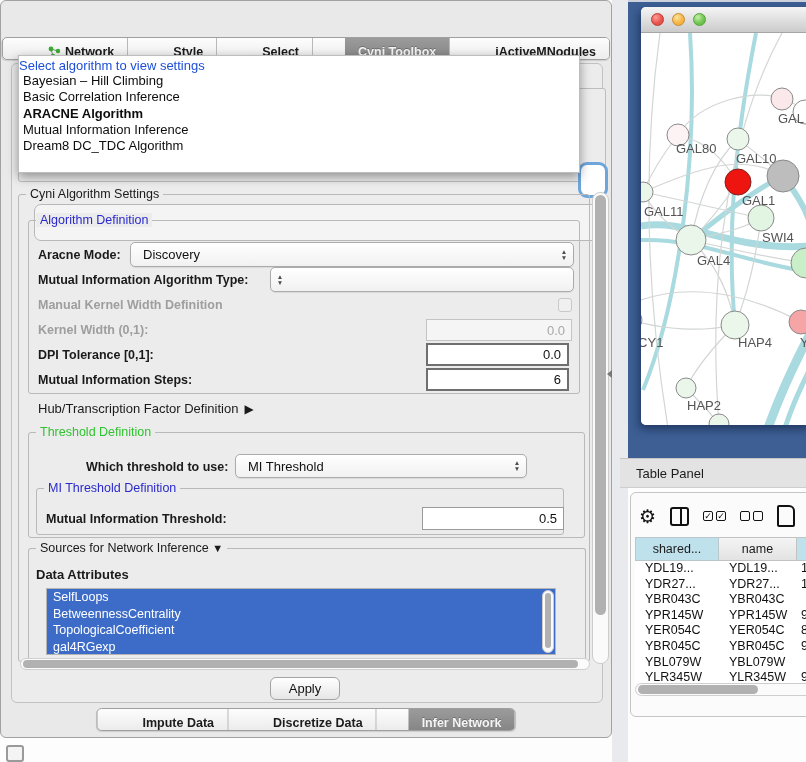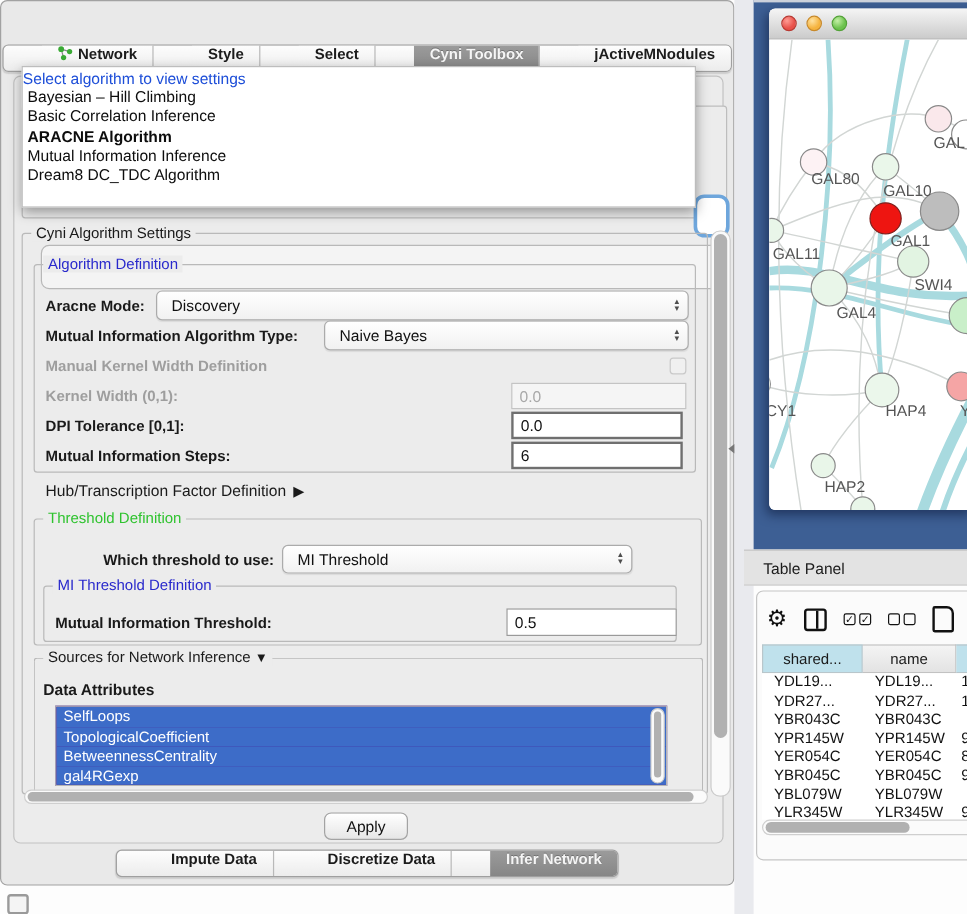--- a/index.html
+++ b/index.html
@@ -14,21 +14,21 @@
   #cp-titlebar { left:0; top:0; width:100%; height:26px;
     background:linear-gradient(#f2f2f2,#d5d5d5); border-bottom:1px solid #b3b3b3;
     border-radius:5px 5px 0 0; display:flex; align-items:center; padding:0 8px;
     font-size:13px; color:#1d1d1d; }
   #cp-titlebar .spacer { flex:1; }
   .win-ctl { font-size:12px; color:#111; margin-left:9px; font-weight:bold; cursor:default; }
 
   
   .tabstrip { display:flex; height:23px; border:1px solid #9f9f9f; border-radius:5px;
     overflow:hidden; background:linear-gradient(#fdfdfd,#ececec); box-shadow:0 1px 1px rgba(0,0,0,.12); }
-  .tabstrip .tab { display:flex; align-items:flex-start; gap:4px; padding:0 13px;
+  .tabstrip .tab { display:flex; align-items:flex-end; gap:4px; padding:0 13px;
     font-size:12.5px; font-weight:bold; color:#1c1c1c; border-right:1px solid #b9b9b9;
     background:linear-gradient(#fdfdfd,#ececec); white-space:nowrap;margin-left:32px; }
   .tabstrip .tab:last-child { border-right:none; }
   .tabstrip .tab.selected { background:linear-gradient(#9b9b9b,#868686); color:#f5f5f5;
     text-shadow:0 -1px 0 rgba(0,0,0,.25); }
   #top-tabs { top:36px; left:50%; transform:translateX(-50%); position:absolute; }
   #bottom-tabs { top:707px; left:50%; transform:translateX(-50%); position:absolute; }
   .net-icon svg { display:block; }
 
   
@@ -65,21 +65,21 @@
   .combo { position:absolute; background:linear-gradient(#ffffff,#f1f1f1);
     border:1px solid #ababab; border-radius:5px; display:flex; align-items:center;
     font-size:13px; color:#111; box-shadow:0 1px 1px rgba(0,0,0,.08); }
   .combo .cval { padding-left:12px; flex:1; white-space:nowrap; overflow:hidden; }
   .combo .spin { width:18px; display:flex; flex-direction:column; align-items:center;
     justify-content:center; color:#4d4d4d; font-size:6.5px; line-height:6px; }
 
   
   .tfield { position:absolute; background:#fff; border:2px solid #6f6f6f;
     font-size:13px; color:#111; text-align:right; padding:0 6px; display:flex;
-    align-items:center; }
+    align-items:center; justify-content:flex-end; }
   .tfield.disabled { background:#f5f5f5; border:1px solid #c4c4c4; color:#a8a8a8; }
 
   .checkbox { position:absolute; width:14px; height:14px; background:#f0f0f0;
     border:1px solid #c9c9c9; border-radius:3px; }
 
   
   .vscroll { position:absolute; background:#fafafa; border:1px solid #ccc; border-radius:8px; }
   .vscroll .thumb { position:absolute; left:2px; top:2px; right:2px; background:#b1b1b1; border-radius:6px; }
   .hscroll { position:absolute; background:#fbfbfb; border:1px solid #cfcfcf; border-radius:7px; }
   .hscroll .thumb { position:absolute; top:1px; bottom:1px; background:#b1b1b1; border-radius:6px; }
@@ -201,21 +201,20 @@
       <span class="flabel" style="left:26px;top:184px;">Aracne Mode:</span>
       <div class="combo" style="left:118px;top:178px;width:444px;height:25px;">
         <span class="cval">Discovery</span>
         <span class="spin">
             <span>▲</span>
             <span>▼</span>
           </span>
       </div>
       <span class="flabel" style="left:26px;top:209px;">Mutual Information Algorithm Type:</span>
       <div class="combo" style="left:258px;top:203px;width:304px;height:25px;">
-        <span class="cval">Naive Bayes</span>
         <span class="spin">
             <span>▲</span>
             <span>▼</span>
           </span>
       </div>
       <span class="flabel disabled" style="left:26px;top:234px;">Manual Kernel Width Definition</span>
       <div class="checkbox" style="left:546px;top:234px;"></div>
       <span class="flabel disabled" style="left:26px;top:259px;">Kernel Width (0,1):</span>
       <div class="tfield disabled" style="left:414px;top:255px;width:146px;height:22px;">
         <span>0.0</span>
@@ -251,22 +250,22 @@
       <div class="tfield" style="left:410px;top:443px;width:142px;height:23px;border-width:1px;border-color:#9a9a9a;">
         <span>0.5</span>
       </div>
 
       <div class="group" style="left:16px;top:484px;width:558px;height:114px;border-bottom:none;">
         <span class="gtitle"><span>Sources for Network Inference</span> <span style="font-size:11px;">▼</span></span>
       </div>
       <span class="flabel" style="left:24px;top:503px;font-size:13px;">Data Attributes</span>
       <div id="attr-list" class="abs" style="left:34px;top:524px;">
           <div class="litem">SelfLoops</div>
+          <div class="litem">BetweennessCentrality</div>
           <div class="litem">TopologicalCoefficient</div>
-          <div class="litem">BetweennessCentrality</div>
           <div class="litem">gal4RGexp</div>
         </div>
       <div class="vscroll" style="left:530px;top:526px;width:12px;height:63px;">
         <div class="thumb" style="height:55px;"></div>
       </div>
       <div class="hscroll" style="left:8px;top:594px;width:570px;height:12px;">
         <div class="thumb" style="left:2px;width:555px;"></div>
       </div>
 
       <div id="apply-btn" class="abs" style="left:258px;top:613px;">

